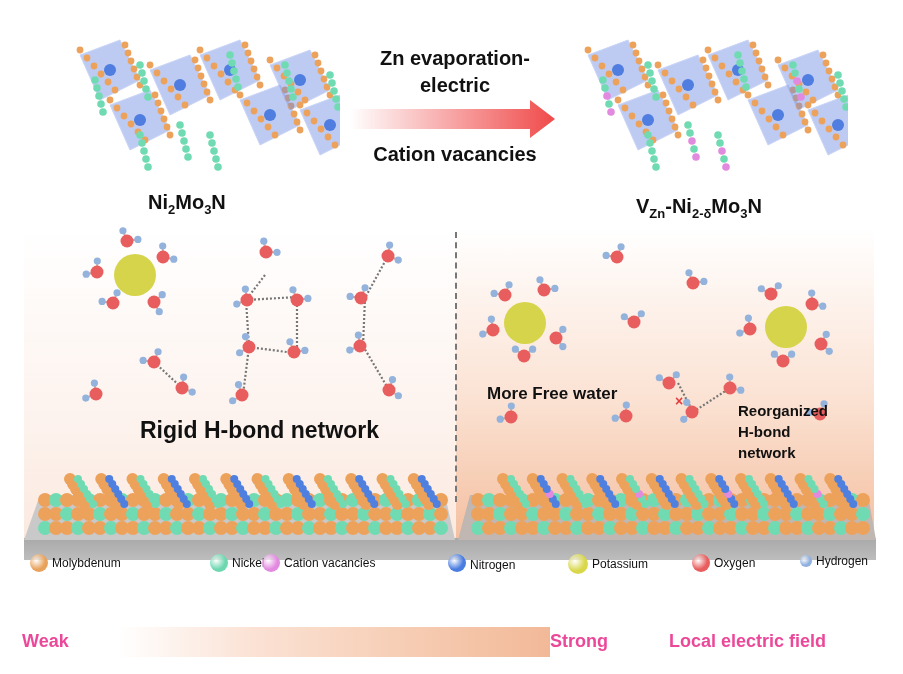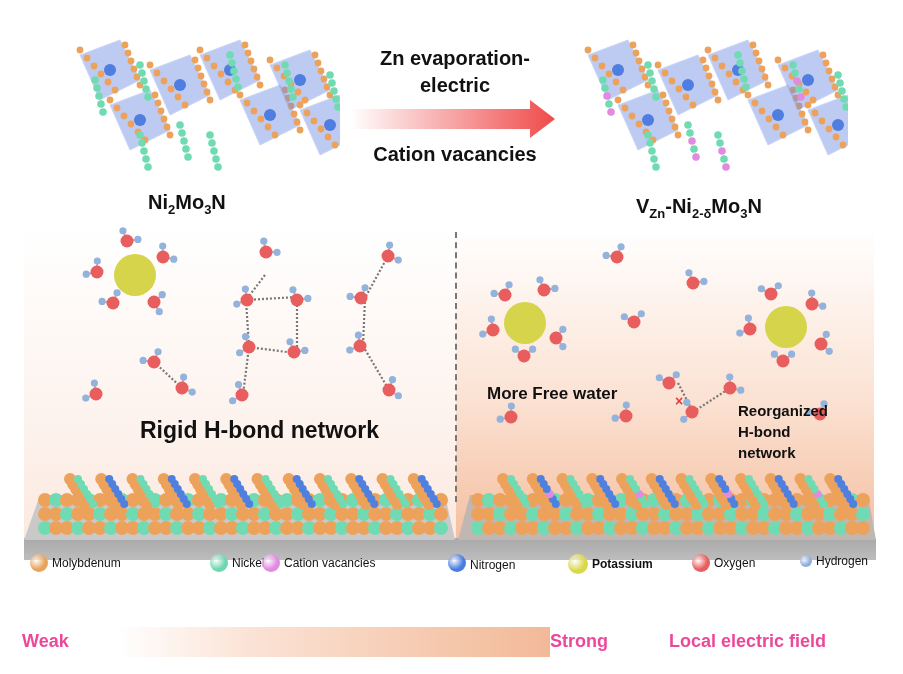--- a/index.html
+++ b/index.html
@@ -1068,21 +1068,21 @@
       <span>Nickel</span>
     </div>
     <div class="legend-item" style="left: 262px;">
       <span class="ball" style="height: 18px; width: 18px; background: radial-gradient(circle at 35% 35%, rgba(255, 255, 255, 0.667), rgb(226, 138, 224) 55%);"></span>
       <span>Cation vacancies</span>
     </div>
     <div class="legend-item" style="left: 448px; align-items: flex-end;">
       <span class="ball" style="height: 18px; width: 18px; background: radial-gradient(circle at 35% 35%, rgba(255, 255, 255, 0.667), rgb(74, 125, 224) 55%);"></span>
       <span>Nitrogen</span>
     </div>
-    <div class="legend-item" style="left: 568px; font-weight: bold;">
+    <div class="legend-item" style="left: 568px;">
       <span class="ball" style="height: 20px; width: 20px; background: radial-gradient(circle at 35% 35%, rgba(255, 255, 255, 0.667), rgb(217, 215, 74) 55%);"></span>
       <span>Potassium</span>
     </div>
     <div class="legend-item" style="left: 692px;">
       <span class="ball" style="height: 18px; width: 18px; background: radial-gradient(circle at 35% 35%, rgba(255, 255, 255, 0.667), rgb(232, 93, 93) 55%);"></span>
       <span>Oxygen</span>
     </div>
     <div class="legend-item" style="left: 800px;">
       <span class="ball" style="height: 12px; width: 12px; background: radial-gradient(circle at 35% 35%, rgba(255, 255, 255, 0.667), rgb(143, 176, 222) 55%);"></span>
       <span>Hydrogen</span>

